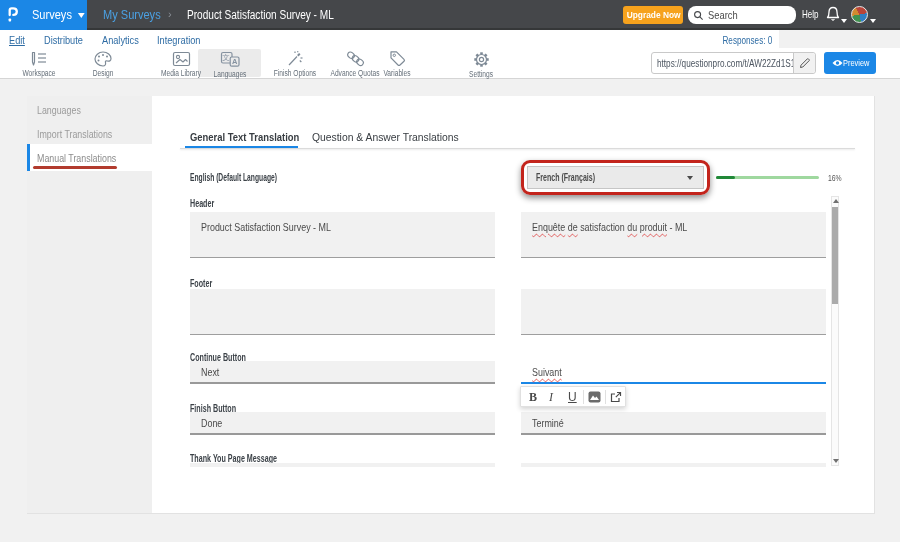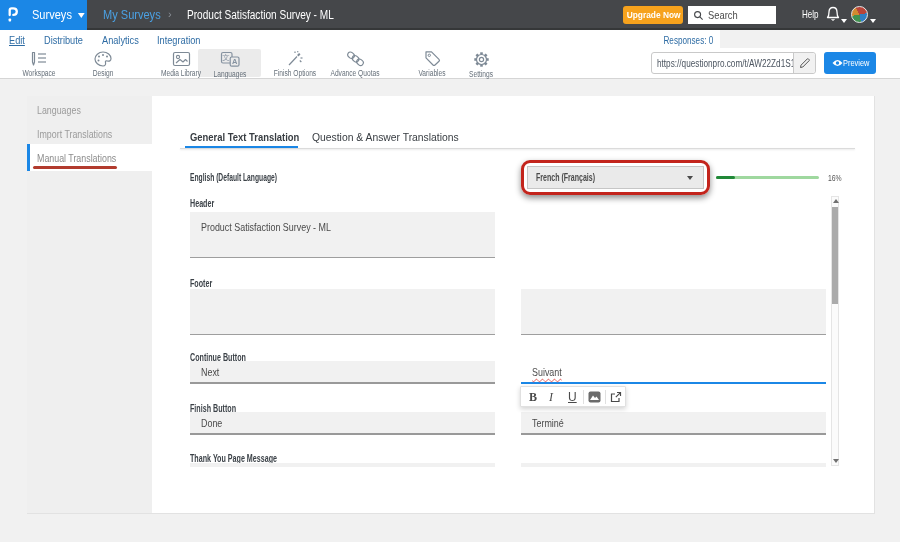--- a/index.html
+++ b/index.html
@@ -9,25 +9,25 @@
 
   
   #topbar { left:0; top:0; width:900px; height:30px; background:#45474A; border-bottom:2px solid #353738; }
   #logo { left:0; top:0; width:87px; height:30px; background:#1B87E6; }
   #surveys-txt { left:32px; top:7px; color:#fff; font-size:13px; transform:scaleX(0.85); transform-origin:0 50%; white-space:nowrap; }
   .caret-w { display:inline-block; width:0; height:0; border-left:4px solid transparent; border-right:4px solid transparent; border-top:5px solid #fff; vertical-align:middle; }
   #crumb-my { left:103px; top:8px; color:#4BA0E2; font-size:12px; transform:scaleX(0.92); transform-origin:0 50%; }
   #crumb-gt { left:168px; top:8px; color:#8A9097; font-size:11px; }
   #crumb-title { left:187px; top:8px; color:#fff; font-size:12px; white-space:nowrap; transform:scaleX(0.84); transform-origin:0 50%; }
   #upgrade { left:623px; top:5.5px; width:60px; height:18px; background:#F6A21D; border-radius:3px; color:#fff; font-size:9.5px; white-space:nowrap; font-weight:bold; text-align:center; line-height:18px; }
-  #searchbox { left:688px; top:5.5px; width:88px; height:18px; background:#fff; border-radius:0; }
+  #searchbox { left:688px; top:5.5px; width:108px; height:18px; background:#fff; border-radius:8px; }
   #searchbox span { position:absolute; left:20px; top:3.5px; font-size:11px; color:#4A4A4A; transform:scaleX(0.85); transform-origin:0 50%; }
   #help { left:802px; top:8px; color:#fff; font-size:11.5px; transform:scaleX(0.7); transform-origin:0 50%; }
   
-  #menurow { left:0; top:30px; width:720px; height:18px; background:#fff; }
+  #menurow { left:0; top:30px; width:779px; height:18px; background:#fff; }
   .menu-item { position:absolute; top:3.5px; color:#2E6CA4; font-size:11.5px; transform:scaleX(0.8); transform-origin:0 50%; }
   #responses { position:absolute; right:7px; top:4px; color:#2E6CA4; font-size:11px; transform:scaleX(0.74); transform-origin:100% 50%; }
   
   #toolrow { left:0; top:48px; width:900px; height:31px; background:#fff; border-bottom:1px solid #D5D5D5; }
   .tool { position:absolute; top:1px; width:64px; height:30px; text-align:center; padding-top:2px; }
   .tool .lbl { font-size:8.5px; color:#656F79; display:block; margin-top:1px; transform:scaleX(0.78); }
   .tool svg { display:block; margin:0 auto; }
   #tool-active { position:absolute; left:198px; top:1px; width:63px; height:28px; background:#EBEBEB; border-radius:2px; }
   #urlbox { left:651px; top:4px; width:165px; height:22px; border:1px solid #C9C9C9; border-radius:3px; background:#fff; }
   #urltext { position:absolute; left:5px; top:5px; font-size:10px; white-space:nowrap; transform:scaleX(0.82); transform-origin:0 50%; color:#4C5560; }
@@ -158,21 +158,21 @@
     <div class="tool" style="left:323px" id="t-quotas">
       <svg width="19" height="16" viewBox="0 0 19 16">
         <g stroke="#7E8A96" stroke-width="1.2" fill="none">
           <rect x="1.5" y="1.5" width="7" height="5.5" rx="2.7" transform="rotate(40 5 4.2)"></rect>
           <rect x="6" y="5" width="7" height="5.5" rx="2.7" transform="rotate(40 9.5 7.7)"></rect>
           <rect x="10.5" y="8.5" width="7" height="5.5" rx="2.7" transform="rotate(40 14 11.2)"></rect>
         </g>
       </svg>
       <span class="lbl">Advance Quotas</span>
     </div>
-    <div class="tool" style="left:400px" id="t-vars">
+    <div class="tool" style="left:365px" id="t-vars">
       <svg width="17" height="16" viewBox="0 0 17 16">
         <path d="M2,2 L7.5,2 L15,9.5 Q16,10.5 15,11.5 L11,15.2 Q10,16.2 9,15.2 L2,8 Z" fill="none" stroke="#7E8A96" stroke-width="1.2" stroke-linejoin="round" transform="translate(0,-1.2)"></path>
         <circle cx="5.3" cy="4.3" r="1.2" fill="none" stroke="#7E8A96" stroke-width="1"></circle>
       </svg>
       <span class="lbl">Variables</span>
     </div>
     <div class="tool" style="left:449px" id="t-settings">
       <svg width="17" height="17" viewBox="0 0 17 17">
         <g stroke="#7E8A96" fill="none" stroke-width="1.2">
           <circle cx="8.5" cy="8.5" r="2.1"></circle>
@@ -225,20 +225,21 @@
   <div class="abs" id="red-box"></div>
   <div class="abs" id="progress">
     <i></i>
   </div>
   <span class="abs" id="pct">16%</span>
 
   <div class="abs" id="scrollwrap" style="left:152px;top:196px;width:680px;height:271px;overflow:hidden">
 
     <span class="rowlabel" style="left:38px;top:1px">Header</span>
     <div class="ta" style="left:38px;top:16px"><span class="tx">Product Satisfaction Survey - ML</span></div>
+    <div class="ta" style="left:369px;top:16px"><span class="tx"><span class="sq">Enquête</span> <span class="sq">de</span> satisfaction <span class="sq">du</span> <span class="sq">produit</span> - ML</span></div>
     <span class="rowlabel" style="left:38px;top:81px">Footer</span>
     <div class="ta" style="left:38px;top:93px"></div>
     <div class="ta" style="left:369px;top:93px"></div>
     <span class="rowlabel" style="left:38px;top:155px">Continue Button</span>
     <div class="inp" id="suivant" style="left:369px;top:165px"><span class="tx"><span class="sq">Suivant</span></span></div>
     <div class="inp" style="left:38px;top:165px"><span class="tx">Next</span></div>
     <span class="rowlabel" style="left:38px;top:206px">Finish Button</span>
     <div class="inp" style="left:38px;top:216px"><span class="tx">Done</span></div>
     <div class="inp" style="left:369px;top:216px"><span class="tx">Terminé</span></div>
     <span class="rowlabel" style="left:38px;top:255.5px">Thank You Page Message</span>

